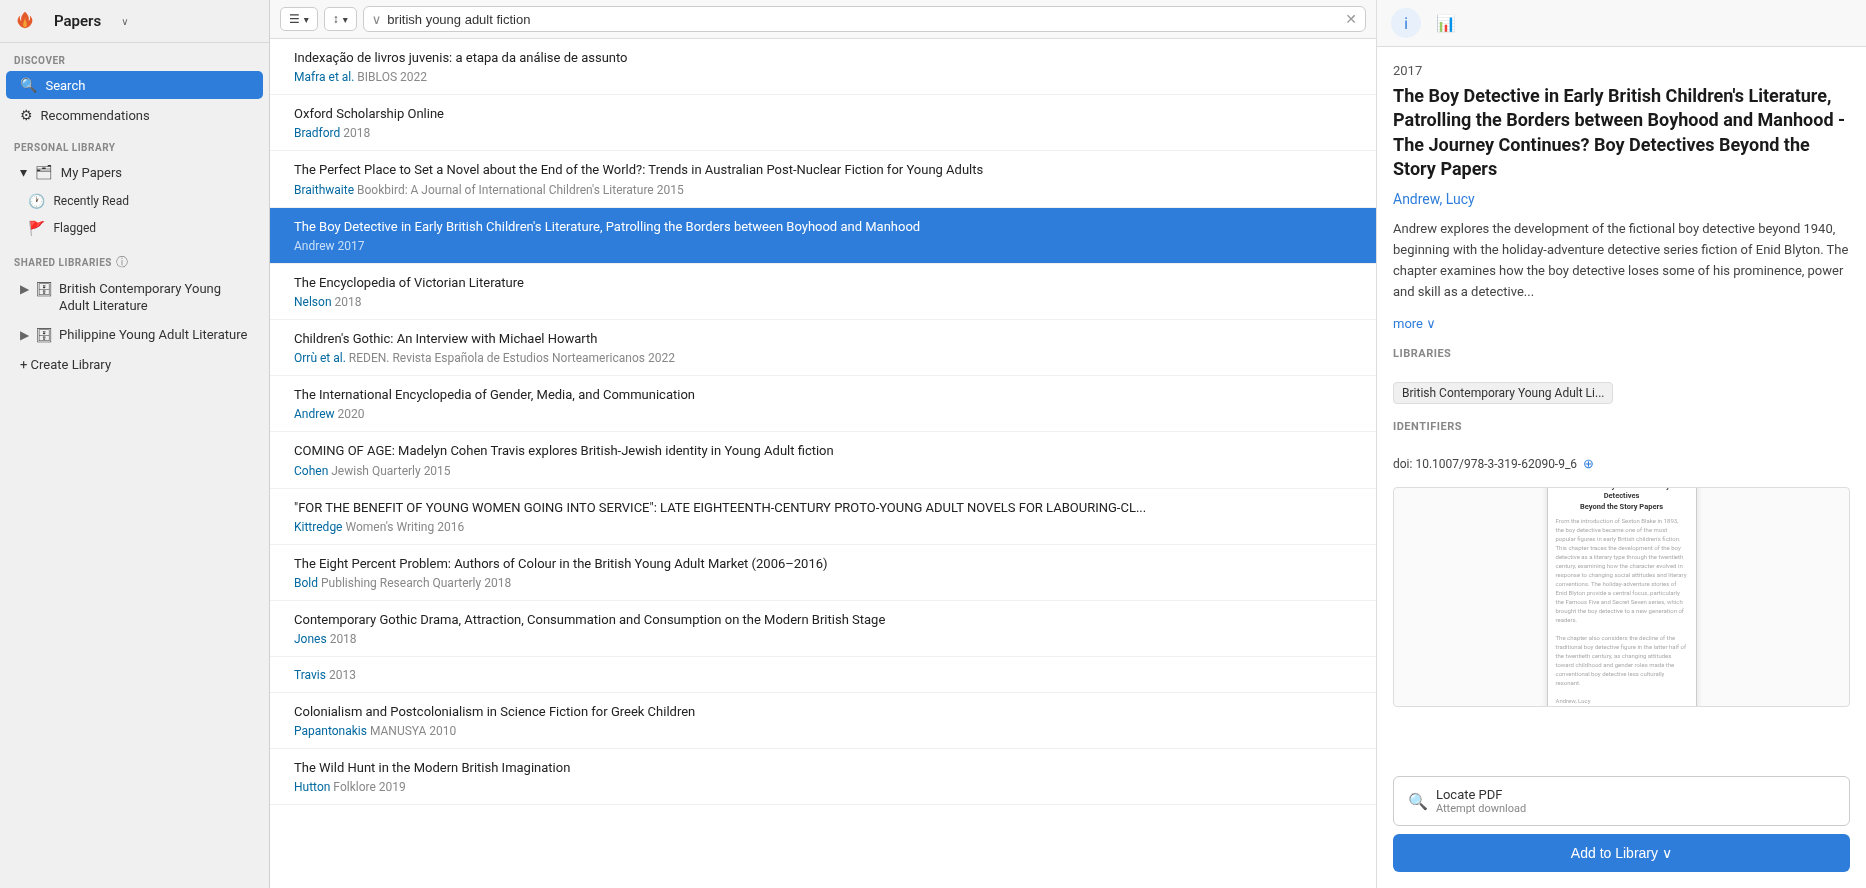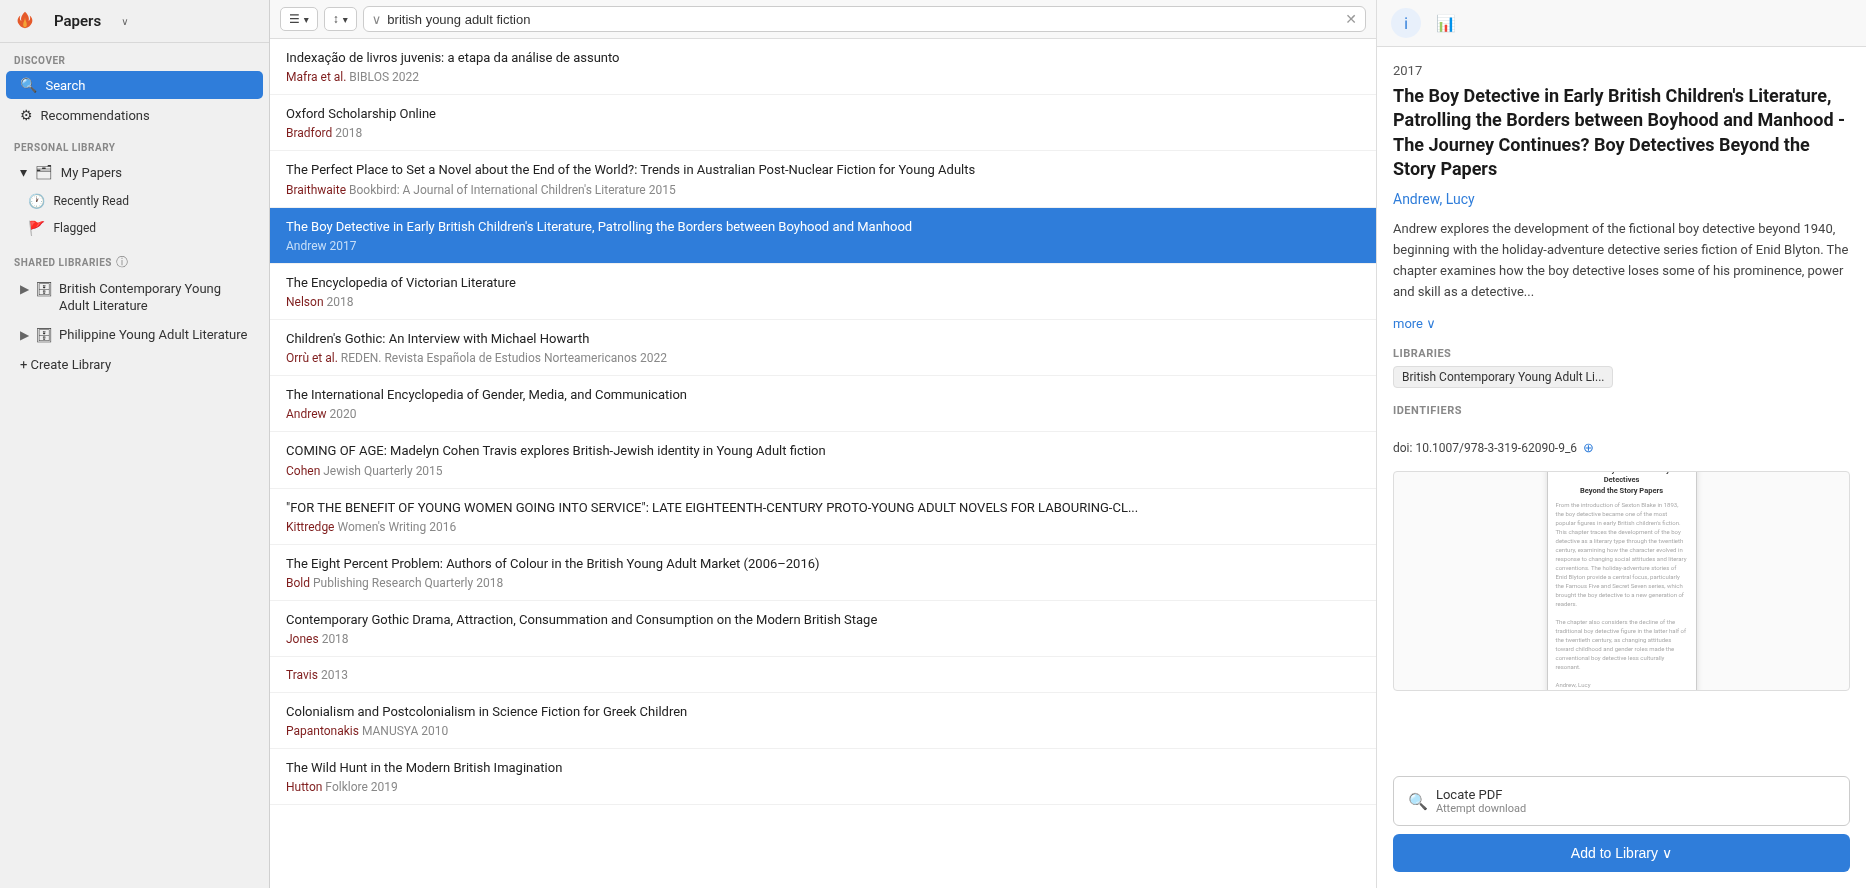--- a/index.html
+++ b/index.html
@@ -153,41 +153,41 @@
       font-size: 14px;
     }
 
     
     #results {
       flex: 1;
       overflow-y: auto;
       background: #fff;
     }
     .result-item {
-      padding: 10px 16px;
+      padding: 10px 24px;
       border-bottom: 1px solid #f0f0f0;
       cursor: pointer;
     }
     .result-item.selected { background: #2f7dda; }
     .result-item.selected .result-title { color: #fff; }
     .result-item.selected .result-meta { color: #c8dff8; }
     .result-item.selected .result-author { color: #c8dff8; }
 
     .result-title {
       font-size: 13px;
       color: #222;
       line-height: 1.4;
       margin-bottom: 2px;
     }
     .result-meta {
       font-size: 12px;
       color: #888;
     }
     .result-author {
-      color: #7f1d1d;
+      color: #0369a1;
       font-size: 12px;
     }
     .result-item.selected .result-author { color: #c8dff8; }
 
     
     #detail {
       width: 490px;
       min-width: 490px;
       border-left: 1px solid #ddd;
       background: #fff;
@@ -258,20 +258,21 @@
       letter-spacing: 0.5px;
     }
     .detail-library-tag {
       display: inline-block;
       background: #f0f0f0;
       border: 1px solid #ddd;
       border-radius: 4px;
       padding: 3px 8px;
       font-size: 12px;
       color: #333;
+      margin-top: 16px;
     }
     .detail-identifier {
       font-size: 12px;
       color: #444;
       display: flex;
       align-items: center;
       gap: 6px;
       margin-top: 23px;
     }
     .detail-identifier .doi-copy {

